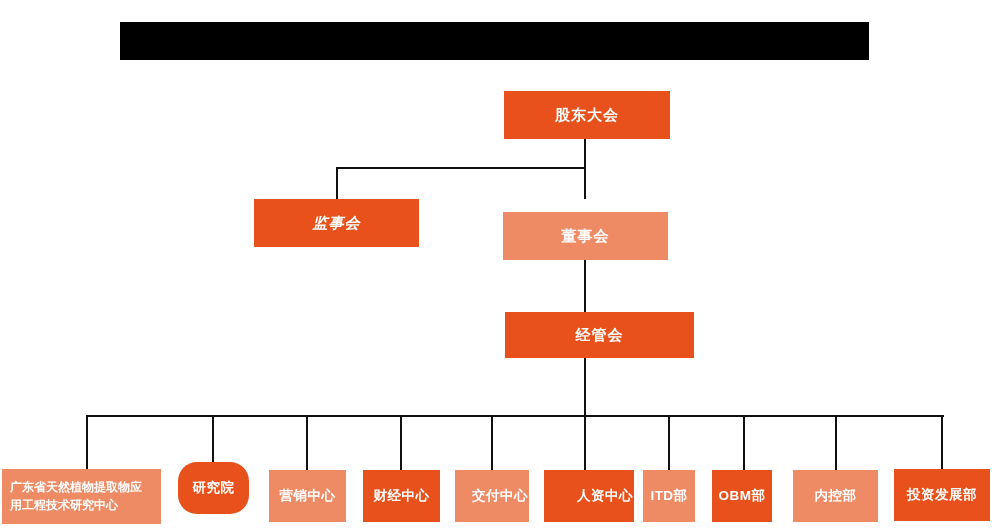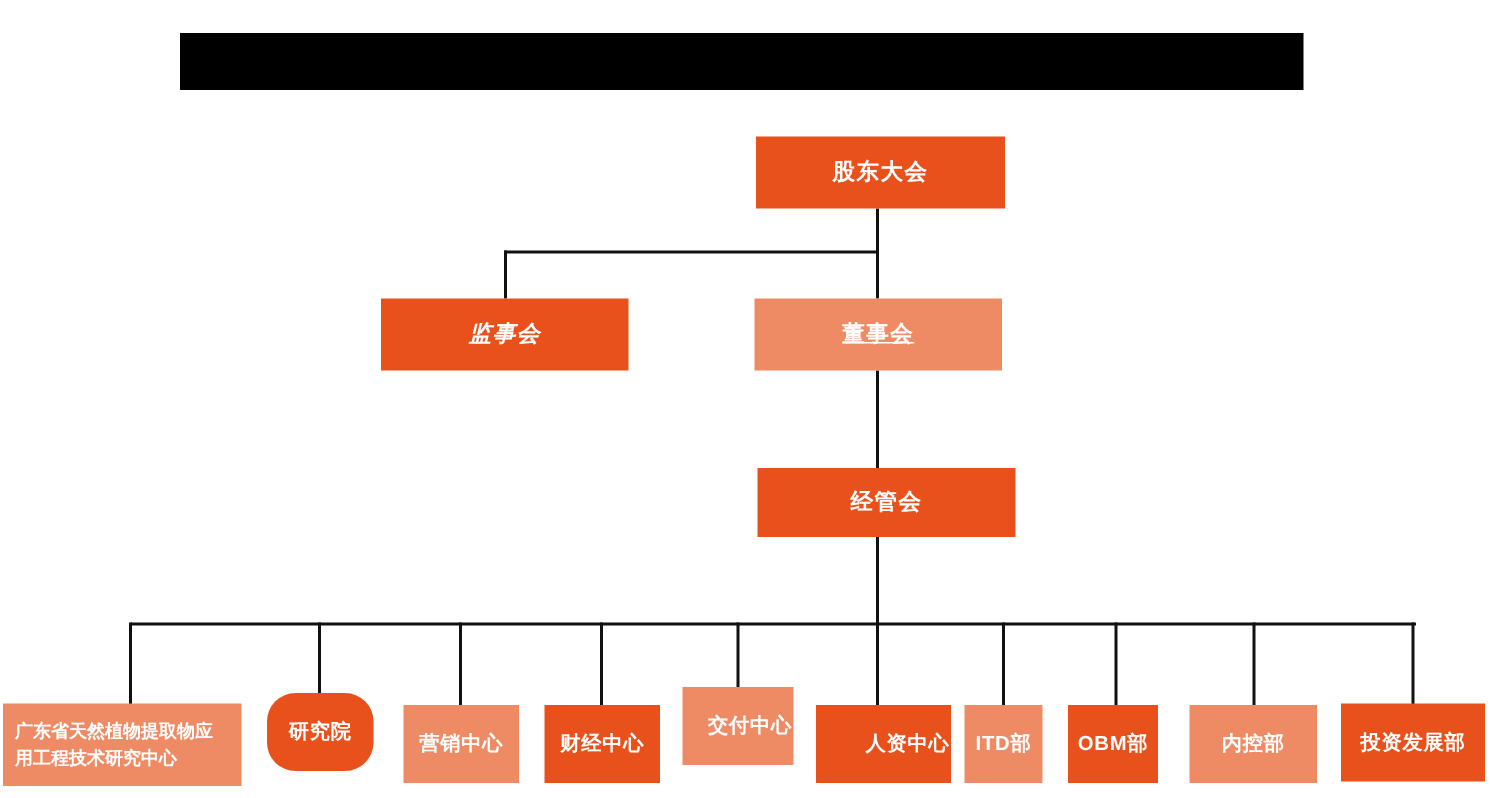--- a/index.html
+++ b/index.html
@@ -60,28 +60,28 @@
   <div class="line v" style="left:491px;top:415px;height:55px;"></div>
   <div class="line v" style="left:584px;top:415px;height:55px;"></div>
   <div class="line v" style="left:668px;top:415px;height:55px;"></div>
   <div class="line v" style="left:743px;top:415px;height:55px;"></div>
   <div class="line v" style="left:835px;top:415px;height:55px;"></div>
   <div class="line v" style="left:941px;top:415px;height:55px;"></div>
 
   <div class="node primary" style="left:504px;top:91px;width:166px;height:48px;">股东大会</div>
 
   <div class="node primary" style="left:254px;top:199px;width:165px;height:48px;font-style:italic;">监事会</div>
-  <div class="node secondary" style="left:503px;top:199px;width:165px;height:48px;text-decoration:underline;">董事会</div>
+  <div class="node secondary" style="left:503px;top:212px;width:165px;height:48px;">董事会</div>
 
-  <div class="node primary" style="left:505px;top:312px;width:172px;height:46px;">经管会</div>
+  <div class="node primary" style="left:505px;top:312px;width:189px;height:46px;">经管会</div>
 
   <div class="node secondary dept dept-wide" style="left:2px;top:469px;width:159px;height:55px;">广东省天然植物提取物应用工程技术研究中心</div>
   <div class="node primary dept" style="left:178px;top:462px;width:71px;height:52px;border-radius:19px;">研究院</div>
   <div class="node secondary dept" style="left:269px;top:470px;width:77px;height:52px;">营销中心</div>
   <div class="node primary dept" style="left:363px;top:470px;width:77px;height:52px;">财经中心</div>
-  <div class="node secondary dept" style="left:455px;top:458px;width:74px;height:52px;padding-left:16px;">交付中心</div>
+  <div class="node secondary dept" style="left:455px;top:470px;width:74px;height:52px;padding-left:16px;">交付中心</div>
   <div class="node primary dept" style="left:544px;top:470px;width:90px;height:52px;padding-left:32px;">人资中心</div>
   <div class="node secondary dept" style="left:643px;top:470px;width:52px;height:52px;">ITD部</div>
   <div class="node primary dept" style="left:712px;top:470px;width:60px;height:52px;">OBM部</div>
   <div class="node secondary dept" style="left:793px;top:470px;width:85px;height:52px;">内控部</div>
   <div class="node primary dept" style="left:894px;top:469px;width:96px;height:52px;">投资发展部</div>
 
 </div>
 
 </body></html>

